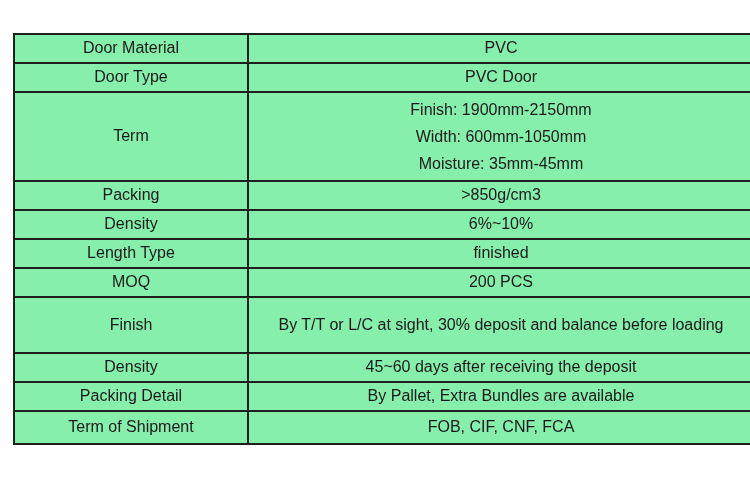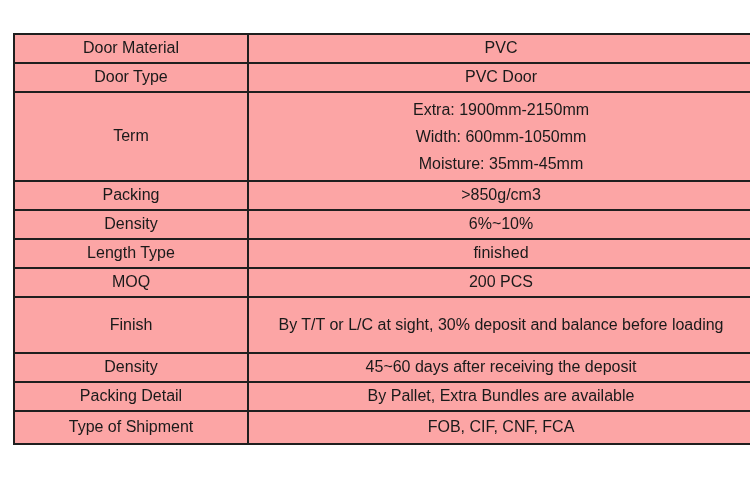--- a/index.html
+++ b/index.html
@@ -20,21 +20,21 @@
     border-collapse: collapse;
     table-layout: fixed;
   }
   table.spec td {
     border: 2px solid #1f1f1f;
     font-size: 16px;
     line-height: 1.3;
     text-align: center;
     vertical-align: middle;
     padding: 2px 6px;
-    background: #fca5a5;
+    background: #86efac;
     overflow: hidden;
   }
   table.spec td.label-cell { width: 220px; }
   table.spec td.value-cell { width: 492px; }
   tr.r-small  { height: 29px; }
   tr.r-size   { height: 89px; }
   tr.r-pay    { height: 56px; }
   tr.r-last   { height: 33px; }
   td.value-left {
     text-align: left;
@@ -54,21 +54,21 @@
         <td class="label-cell">Door Material</td>
         <td class="value-cell">PVC</td>
       </tr>
       <tr class="r-small">
         <td class="label-cell">Door Type</td>
         <td class="value-cell">PVC Door</td>
       </tr>
       <tr class="r-size">
         <td class="label-cell">Term</td>
         <td class="value-cell">
-          <div class="size-line">Extra: 1900mm-2150mm</div>
+          <div class="size-line">Finish: 1900mm-2150mm</div>
           <div class="size-line">Width: 600mm-1050mm</div>
           <div class="size-line">Moisture: 35mm-45mm</div>
         </td>
       </tr>
       <tr class="r-small">
         <td class="label-cell">Packing</td>
         <td class="value-cell">&gt;850g/cm3</td>
       </tr>
       <tr class="r-small">
         <td class="label-cell">Density</td>
@@ -88,18 +88,18 @@
       </tr>
       <tr class="r-small">
         <td class="label-cell">Density</td>
         <td class="value-cell">45~60 days after receiving the deposit</td>
       </tr>
       <tr class="r-small">
         <td class="label-cell">Packing Detail</td>
         <td class="value-cell">By Pallet, Extra Bundles are available</td>
       </tr>
       <tr class="r-last">
-        <td class="label-cell">Type of Shipment</td>
+        <td class="label-cell">Term of Shipment</td>
         <td class="value-cell">FOB, CIF, CNF, FCA</td>
       </tr>
     </tbody>
   </table>
 </div>
 
 </body></html>

